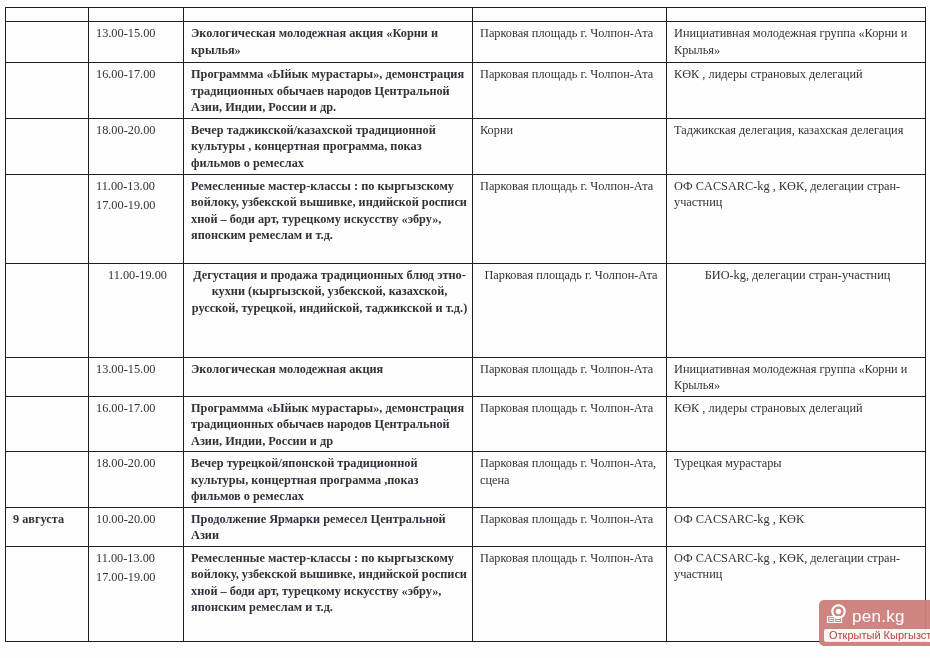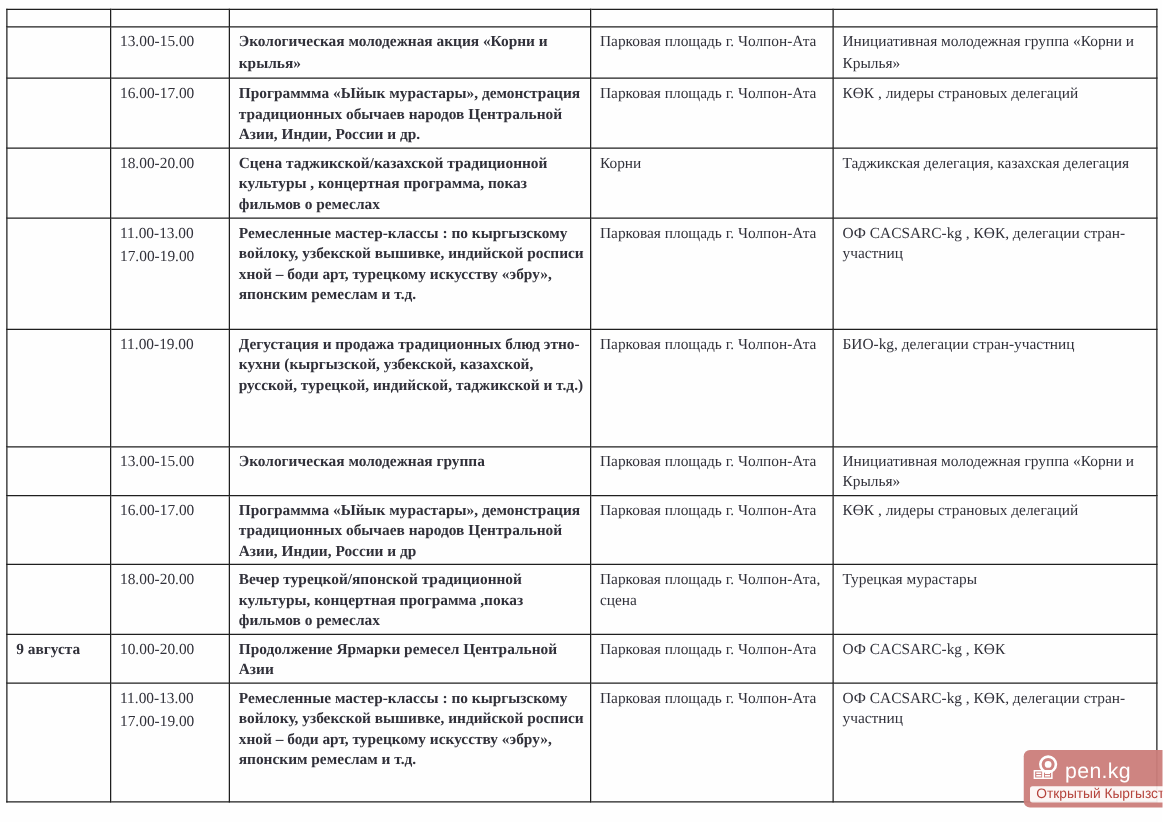--- a/index.html
+++ b/index.html
@@ -112,49 +112,49 @@
           </td>
           <td class="col-event">Программма «Ыйык мурастары», демонстрация традиционных обычаев народов Центральной Азии, Индии, России и др.</td>
           <td class="col-place">Парковая площадь г. Чолпон-Ата</td>
           <td class="col-organizer">КӨК , лидеры страновых делегаций</td>
         </tr>
         <tr style="height: 56px;">
           <td class="col-date"></td>
           <td class="col-time">
             <div class="time-line">18.00-20.00</div>
           </td>
-          <td class="col-event">Сцена таджикской/казахской традиционной культуры , концертная программа, показ фильмов о ремеслах</td>
+          <td class="col-event">Вечер таджикской/казахской традиционной культуры , концертная программа, показ фильмов о ремеслах</td>
           <td class="col-place">Корни</td>
           <td class="col-organizer">Таджикская делегация, казахская делегация</td>
         </tr>
         <tr style="height: 89px;">
           <td class="col-date"></td>
           <td class="col-time">
             <div class="time-line">11.00-13.00</div>
             <div class="time-line">17.00-19.00</div>
           </td>
           <td class="col-event">Ремесленные мастер-классы : по кыргызскому войлоку, узбекской вышивке, индийской росписи хной – боди арт, турецкому искусству «эбру», японским ремеслам и т.д.</td>
           <td class="col-place">Парковая площадь г. Чолпон-Ата</td>
           <td class="col-organizer">ОФ CACSARC-kg , КӨК, делегации стран-участниц</td>
         </tr>
-        <tr style="height: 94px;">
+        <tr style="height: 94px; text-align: center;">
           <td class="col-date"></td>
           <td class="col-time">
             <div class="time-line">11.00-19.00</div>
           </td>
           <td class="col-event">Дегустация и продажа традиционных блюд этно-кухни (кыргызской, узбекской, казахской, русской, турецкой, индийской, таджикской и т.д.)</td>
           <td class="col-place">Парковая площадь г. Чолпон-Ата</td>
           <td class="col-organizer">БИО-kg, делегации стран-участниц</td>
         </tr>
         <tr style="height: 37px;">
           <td class="col-date"></td>
           <td class="col-time">
             <div class="time-line">13.00-15.00</div>
           </td>
-          <td class="col-event">Экологическая молодежная группа</td>
+          <td class="col-event">Экологическая молодежная акция</td>
           <td class="col-place">Парковая площадь г. Чолпон-Ата</td>
           <td class="col-organizer">Инициативная молодежная группа «Корни и Крылья»</td>
         </tr>
         <tr style="height: 49px;">
           <td class="col-date"></td>
           <td class="col-time">
             <div class="time-line">16.00-17.00</div>
           </td>
           <td class="col-event">Программма «Ыйык мурастары», демонстрация традиционных обычаев народов Центральной Азии, Индии, России и др</td>
           <td class="col-place">Парковая площадь г. Чолпон-Ата</td>

